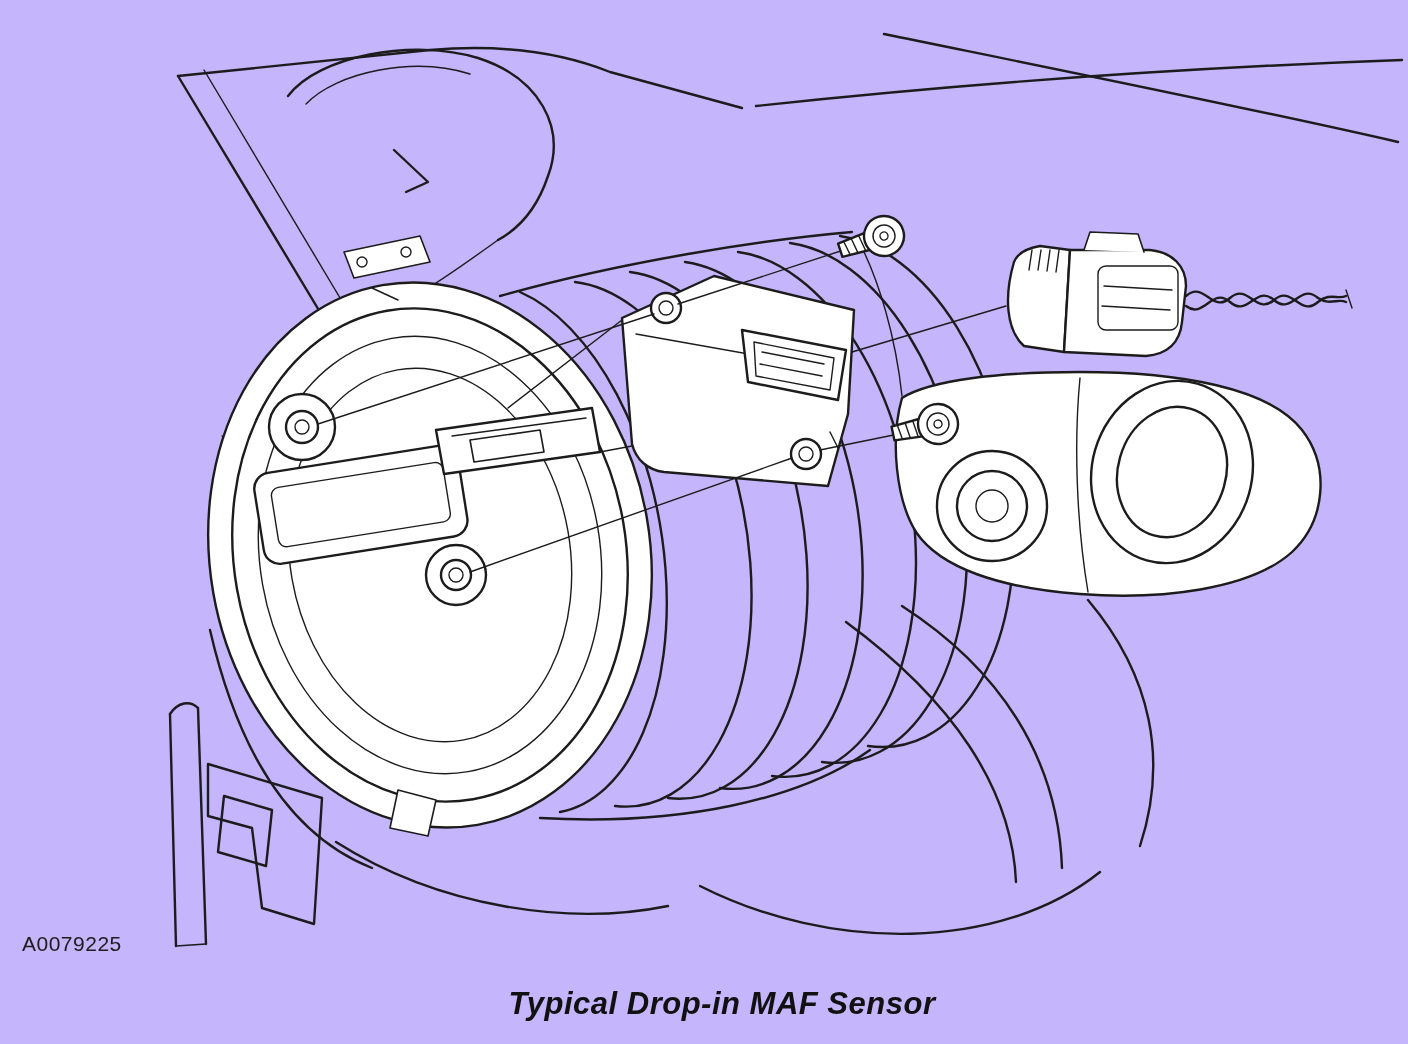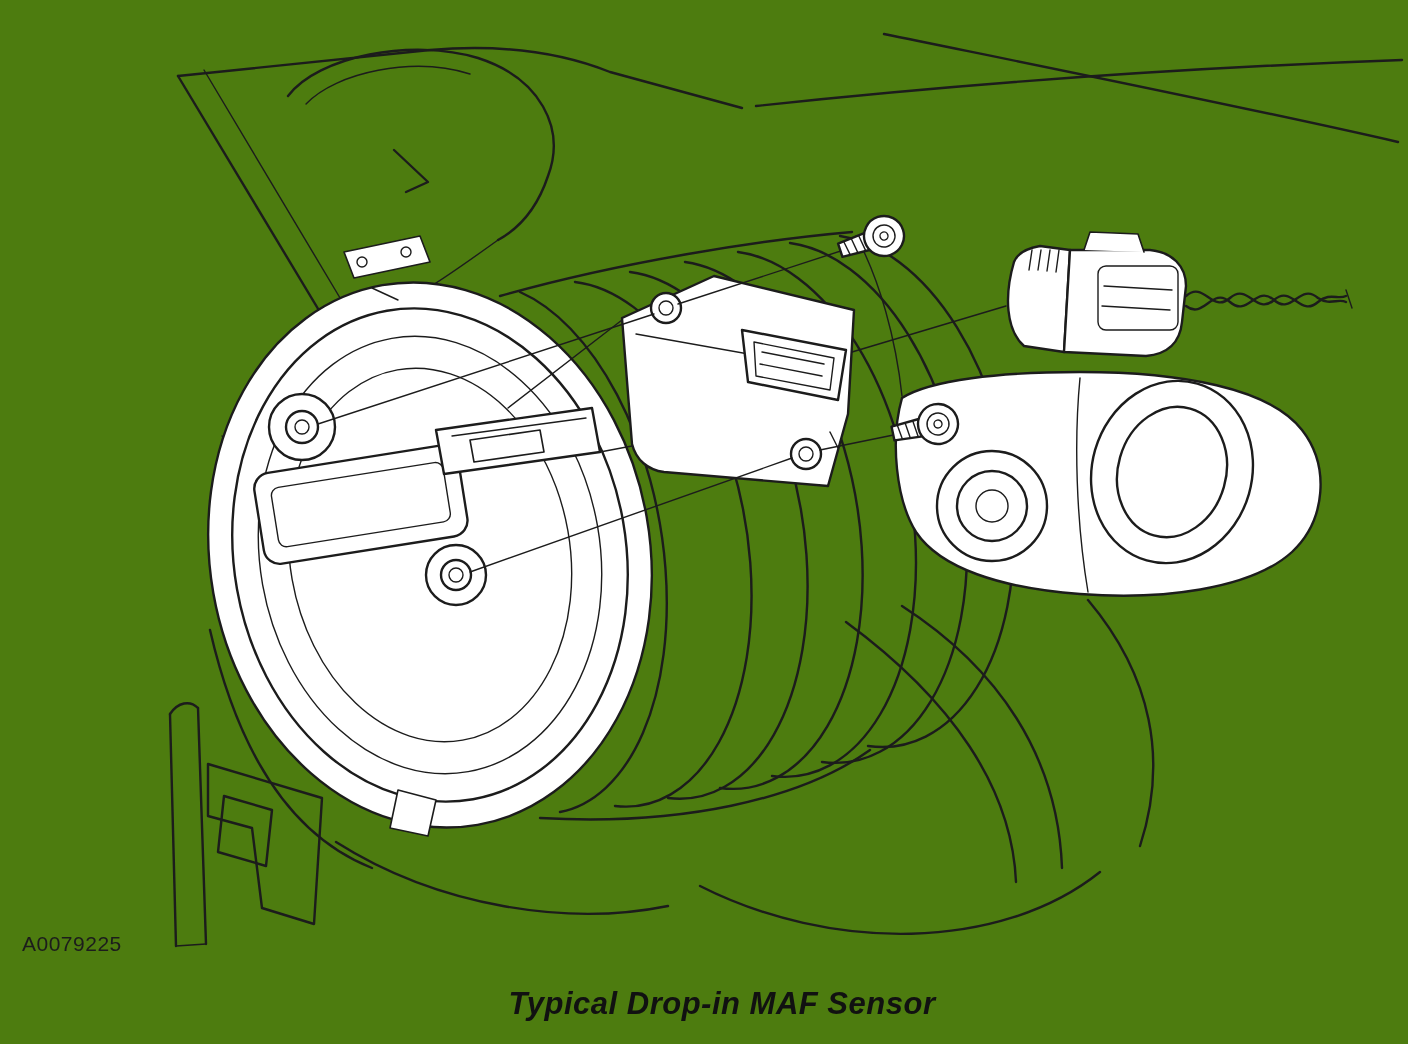--- a/index.html
+++ b/index.html
@@ -5,21 +5,21 @@
   html, body {
     margin: 0;
     padding: 0;
     background: #ffffff;
     font-family: "Liberation Sans", sans-serif;
   }
   .figure-page {
     position: relative;
     width: 1408px;
     height: 1044px;
-    background: #4d7c0f;
+    background: #c4b5fd;
     overflow: hidden;
   }
   .diagram-svg {
     position: absolute;
     left: 0;
     top: 0;
     width: 1408px;
     height: 1044px;
   }
   

